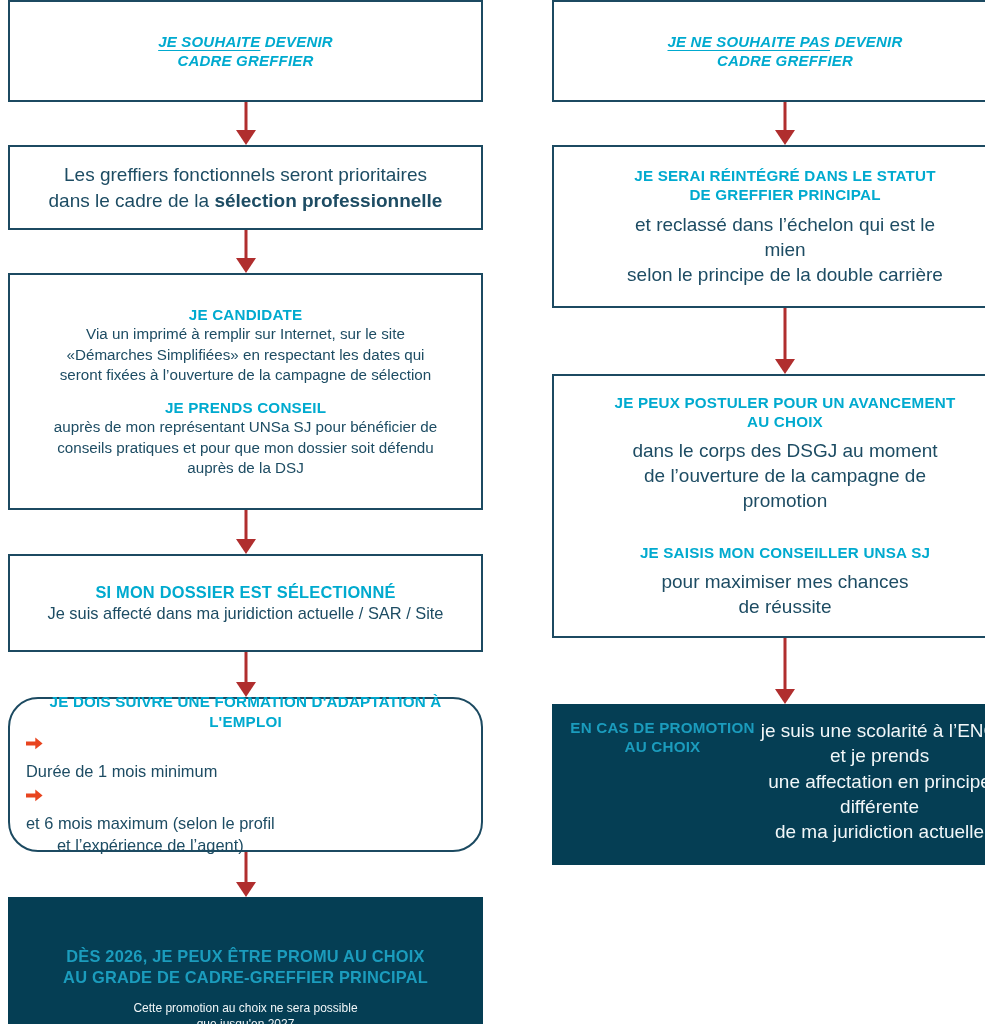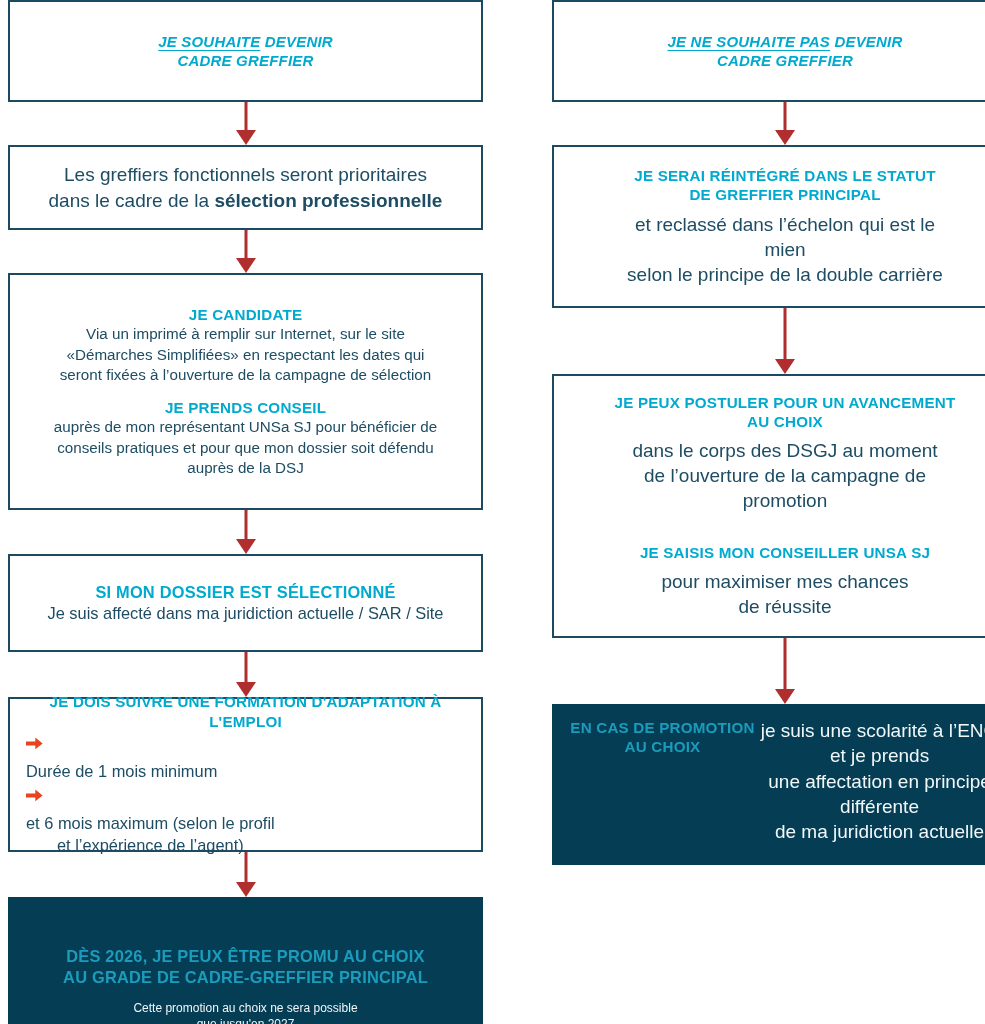--- a/index.html
+++ b/index.html
@@ -174,21 +174,21 @@
     <div class="node" style="height:98px;display:flex;flex-direction:column;justify-content:center;">
       <div class="node-heading fs-16">SI MON DOSSIER EST SÉLECTIONNÉ</div>
       <div class="node-body fs-16">Je suis affecté dans ma juridiction actuelle / SAR / Site</div>
     </div>
 
     <div class="arrow" style="height:45px;">
       <div class="stem" style="height:30px;"></div>
       <div class="head"></div>
     </div>
 
-    <div class="node" style="height:155px;display:flex;flex-direction:column;justify-content:center;">
+    <div class="node" style="height:155px;display:flex;flex-direction:column;justify-content:center;border-radius:30px;">
       <div class="node-heading fs-15">
         <span>JE DOIS SUIVRE UNE FORMATION D'ADAPTATION À</span><br>
         <span>L'EMPLOI</span>
       </div>
       <div style="height:7px;"></div>
       <div class="bullet-line">
         <span class="bullet-arrow">
           <svg width="17" height="13" viewBox="0 0 17 13" aria-hidden="true">
             <path d="M0 4.4 H9.3 V0.6 L16.6 6.4 L9.3 12.2 V8.4 H0 Z" fill="#E8441F"></path>
           </svg>

